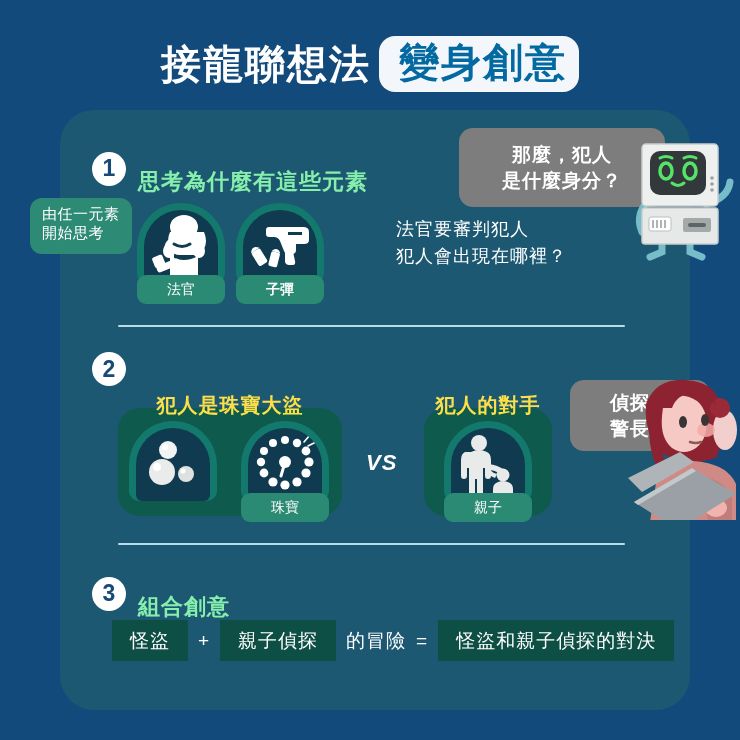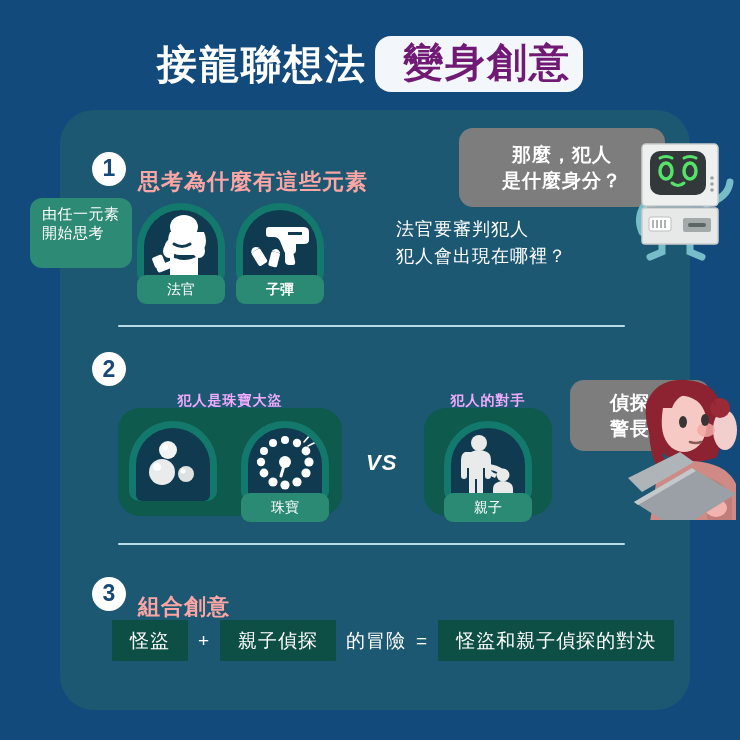--- a/index.html
+++ b/index.html
@@ -15,49 +15,49 @@
   
   .title-row{
     position:absolute;left:0;top:36px;width:740px;
     display:flex;align-items:center;justify-content:center;gap:8px;
   }
   .title-main{
     color:#ffffff;font-size:40px;font-weight:bold;letter-spacing:2px;
     line-height:1;white-space:nowrap;
   }
   .title-pill{
-    background:#f3f6fa;color:#701a75;
+    background:#f3f6fa;color:#0369a1;
     font-size:40px;font-weight:bold;letter-spacing:2px;line-height:1;
-    border-radius:16px;padding:6px 12px 10px 28px;white-space:nowrap;
+    border-radius:16px;padding:6px 12px 10px 20px;white-space:nowrap;
   }
 
   
   .panel{
     position:absolute;left:60px;top:110px;width:630px;height:600px;
     background:#1c5871;border-radius:34px;
   }
 
   
   .sec-head{position:absolute;display:flex;align-items:center;gap:12px;}
   .num-circle{
     width:34px;height:34px;border-radius:50%;
     background:#ffffff;color:#174a78;
     font-size:23px;font-weight:bold;
     display:flex;align-items:center;justify-content:center;
     line-height:1;flex:none;
   }
-  .sec-title{color:#fca5a5;font-size:22px;font-weight:bold;letter-spacing:1px;white-space:nowrap;margin-top:27px;}
+  .sec-title{color:#86efac;font-size:22px;font-weight:bold;letter-spacing:1px;white-space:nowrap;margin-top:27px;}
 
   
   .divider{position:absolute;height:2px;background:#b9dbe8;border-radius:2px;}
 
   
   .green-tag{
     position:absolute;background:#2d8a74;border-radius:12px;
-    padding:7px 12px 25px 12px;color:#ffffff;font-size:15px;
+    padding:7px 12px 11px 12px;color:#ffffff;font-size:15px;
     line-height:1.25;letter-spacing:0.5px;white-space:nowrap;text-align:left;
   }
 
   
   .icon-card{position:absolute;width:88px;}
   .dome{
     width:88px;height:80px;background:#13796d;
     border-radius:44px 44px 10px 10px;
     display:flex;align-items:flex-start;justify-content:center;
     position:relative;overflow:hidden;
@@ -85,21 +85,21 @@
     position:absolute;background:#7d7d7d;border-radius:14px;
     color:#ffffff;font-weight:bold;letter-spacing:1px;
     line-height:1.35;text-align:center;
   }
   .bubble.b1{font-size:19px;padding:14px 18px;}
   .bubble.b2{font-size:19px;padding:10px 16px;}
 
   
   .group{position:absolute;background:#0e5a4c;border-radius:22px;}
   .group-title{
-    position:absolute;color:#f0abfc;font-size:14px;font-weight:bold;
+    position:absolute;color:#fde047;font-size:20px;font-weight:bold;
     letter-spacing:1px;white-space:nowrap;text-align:center;
   }
   .vs{
     position:absolute;color:#ffffff;font-size:22px;font-weight:bold;
     font-style:italic;letter-spacing:1px;
   }
 
   
   .formula{position:absolute;display:flex;align-items:center;gap:10px;}
   .f-pill{

